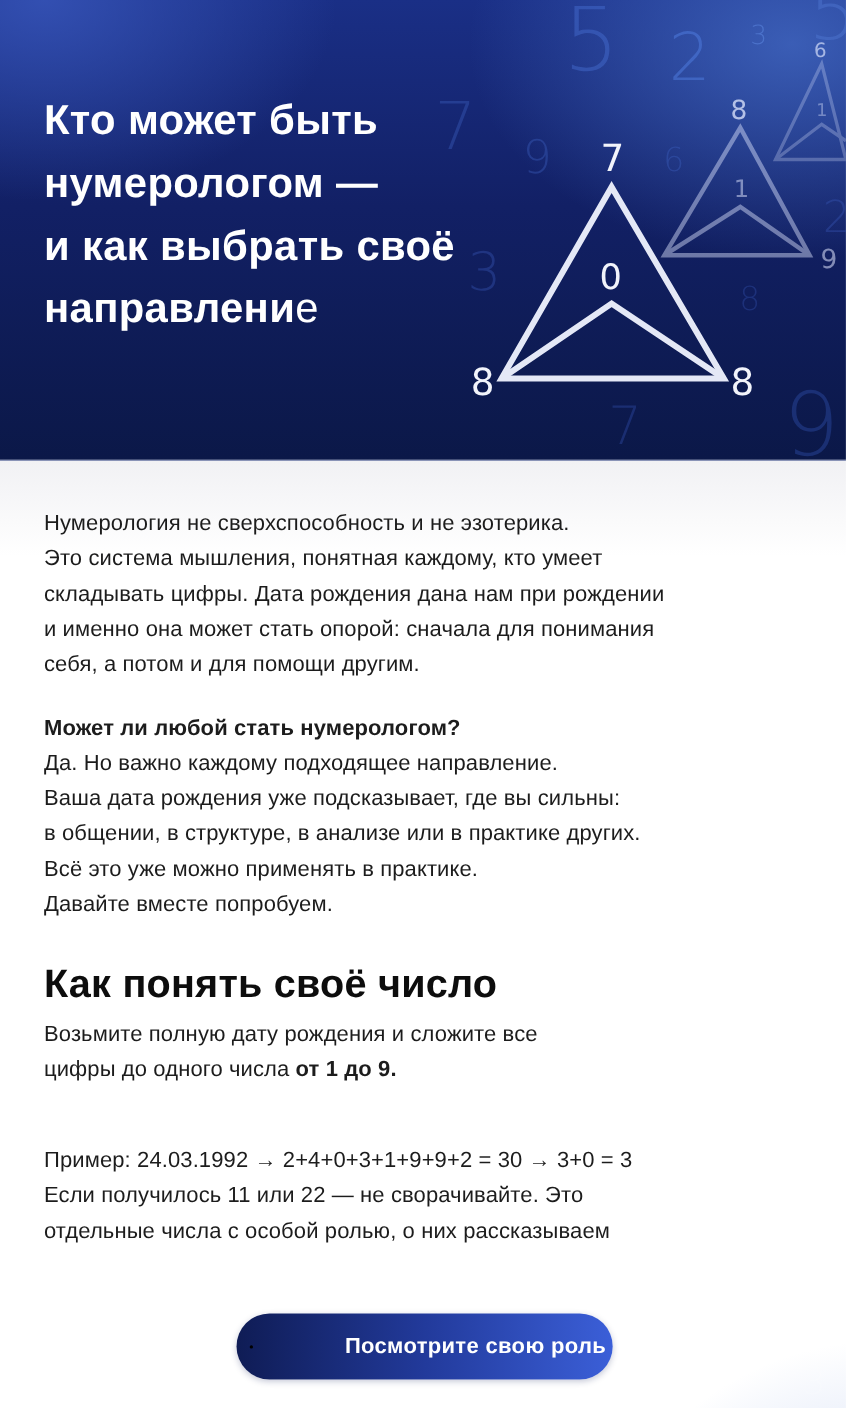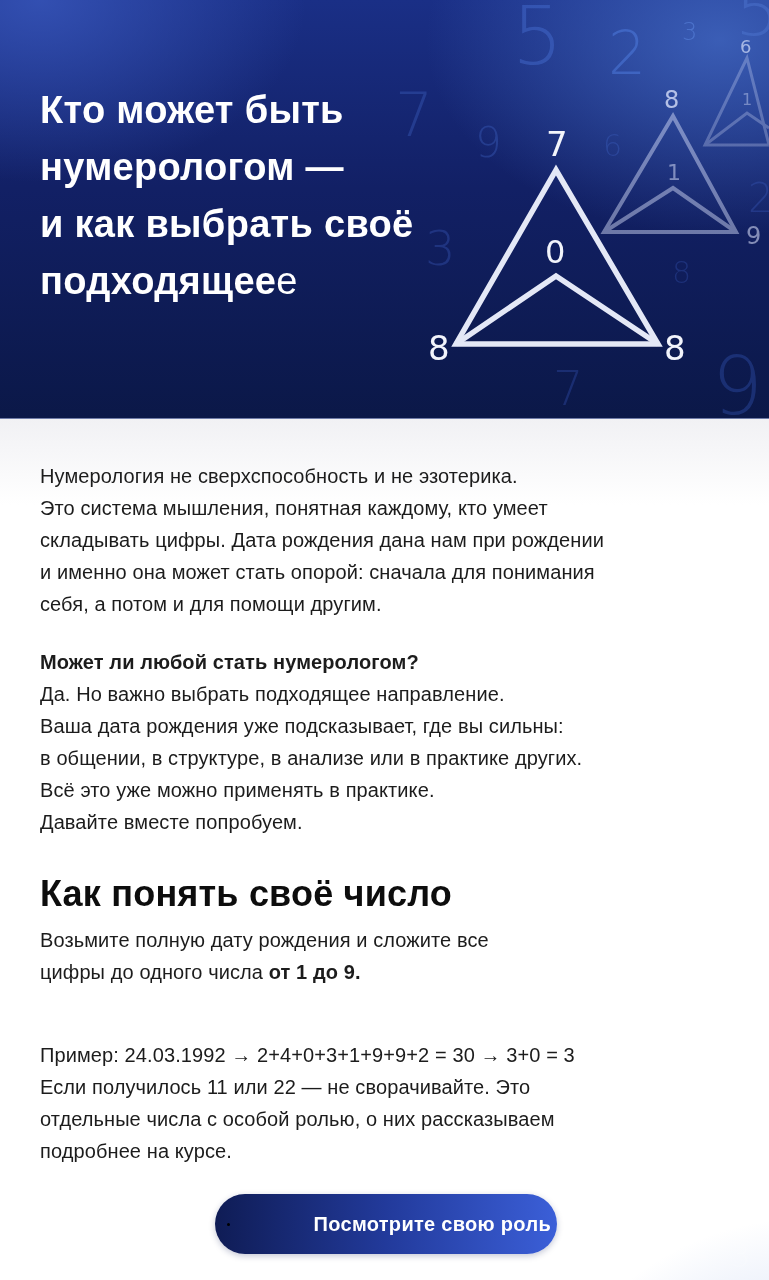--- a/index.html
+++ b/index.html
@@ -77,21 +77,21 @@
   <span class="bg-digit" style="left:672px; top:255px; font-size:30px; color:rgba(55,85,180,0.35);">8</span>
   <span class="bg-digit" style="left:748px; top:175px; font-size:40px; color:rgba(55,85,180,0.4);">2</span>
   <span class="bg-digit" style="left:553px; top:360px; font-size:48px; color:rgba(45,70,160,0.45);">7</span>
   <span class="bg-digit" style="left:712px; top:340px; font-size:80px; color:rgba(45,75,165,0.45);">9</span>
   <span class="bg-digit" style="left:735px; top:-30px; font-size:70px; color:rgba(80,120,210,0.45);">5</span>
 
   <h1 class="hero-title">
     <span>Кто может быть</span><br>
     <span>нумерологом —</span><br>
     <span>и как выбрать своё</span><br>
-    <span>подходящее</span><span class="light">е</span>
+    <span>направлени</span><span class="light">е</span>
   </h1>
 
   <svg width="769" height="418" style="position:absolute; left:0; top:0;">
 
     <g opacity="0.28" stroke="#dfe6ff" stroke-width="3" fill="none" stroke-linejoin="miter">
       <polygon points="747,58 705,145 769,145"></polygon>
       <polyline points="705,145 747,113 769,128"></polyline>
     </g>
 
     <g opacity="0.45" stroke="#dfe6ff" stroke-width="4" fill="none">
@@ -127,38 +127,37 @@
   <p class="para" style="top:41px;">
     <span>Нумерология не сверхспособность и не эзотерика.</span><br>
     <span>Это система мышления, понятная каждому, кто умеет</span><br>
     <span>складывать цифры. Дата рождения дана нам при рождении</span><br>
     <span>и именно она может стать опорой: сначала для понимания</span><br>
     <span>себя, а потом и для помощи другим.</span>
   </p>
 
   <p class="para" style="top:227px;">
     <span class="q-title">Может ли любой стать нумерологом?</span><br>
-    <span>Да. Но важно выбрать подходящее направление.</span><br>
+    <span>Да. Но важно каждому подходящее направление.</span><br>
     <span>Ваша дата рождения уже подсказывает, где вы сильны:</span><br>
     <span>в общении, в структуре, в анализе или в практике других.</span><br>
     <span>Всё это уже можно применять в практике.</span><br>
     <span>Давайте вместе попробуем.</span>
   </p>
 
   <h2 class="section-title">Как понять своё число</h2>
 
   <p class="para" style="top:505px;">
     <span>Возьмите полную дату рождения и сложите все</span><br>
     <span>цифры до одного числа </span><b>от 1 до 9.</b>
   </p>
 
   <p class="para" style="top:620px;">
     <span>Пример: 24.03.1992 → 2+4+0+3+1+9+9+2 = 30 → 3+0 = 3</span><br>
     <span>Если получилось 11 или 22 — не сворачивайте. Это</span><br>
     <span>отдельные числа с особой ролью, о них рассказываем</span><br>
-    <span>подробнее на курсе.</span>
   </p>
 
   <button class="cta">
     <span class="dot"></span>
     <span>Посмотрите свою роль</span>
   </button>
 </main>
 
 </body></html>

